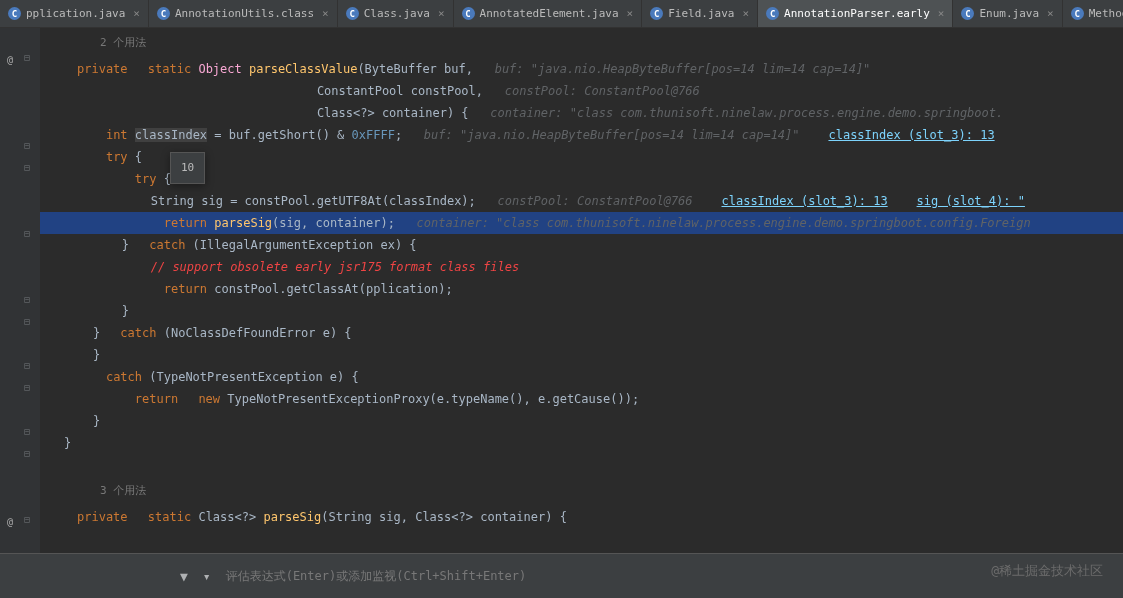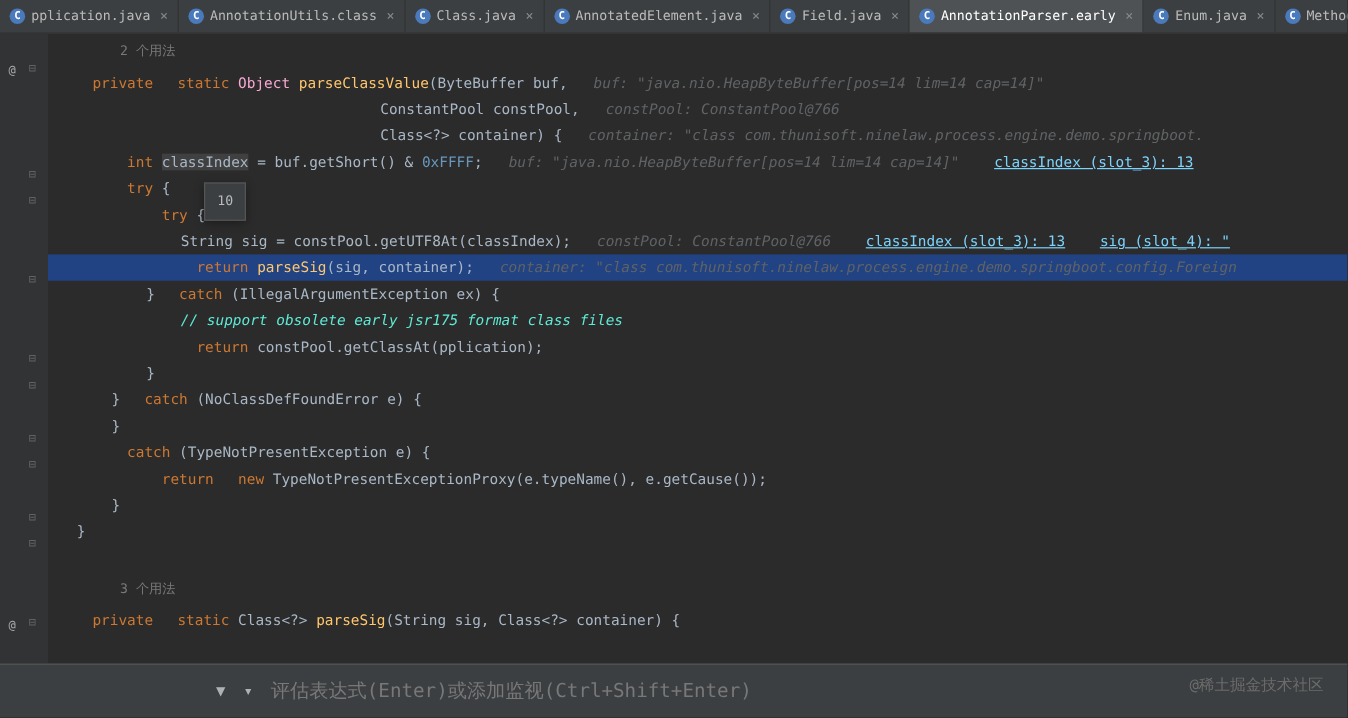--- a/index.html
+++ b/index.html
@@ -94,21 +94,21 @@
       position: relative;
     }
     .line.hl {
       background: #214283;
     }
     .kw { color: #cc7832; margin-left: 13px; }
     .type { color: #f9a8d4; }
     .method { color: #ffc66d; }
     .num { color: #6897bb; text-align: right; }
     .str { color: #6a8759; }
-    .comment { color: #5eead4; font-style: italic; }
+    .comment { color: #ef4444; font-style: italic; }
     .param-hint { color: #606366; font-style: italic; }
     .inlay { color: #7dd3fc; text-decoration: underline; }
     .highlight-var { background: #404040; }
     
     .tooltip {
       position: absolute;
       background: #3c3f41;
       border: 1px solid #555;
       padding: 4px 10px;
       color: #bbb;
@@ -136,21 +136,21 @@
       padding: 0 20px 0 180px;
     }
     .filter-icon {
       color: #afb1b3;
       margin-right: 15px;
       font-size: 13px;
     }
     .eval-input {
       flex: 1;
       color: #787878;
-      font-size: 16px;
+      font-size: 12px;
     }
     .watermark {
       position: absolute;
       right: 20px;
       bottom: 18px;
       color: #6b6b6b;
       font-size: 13px;
       margin-top: 28px;
     }
     .hsplit {

